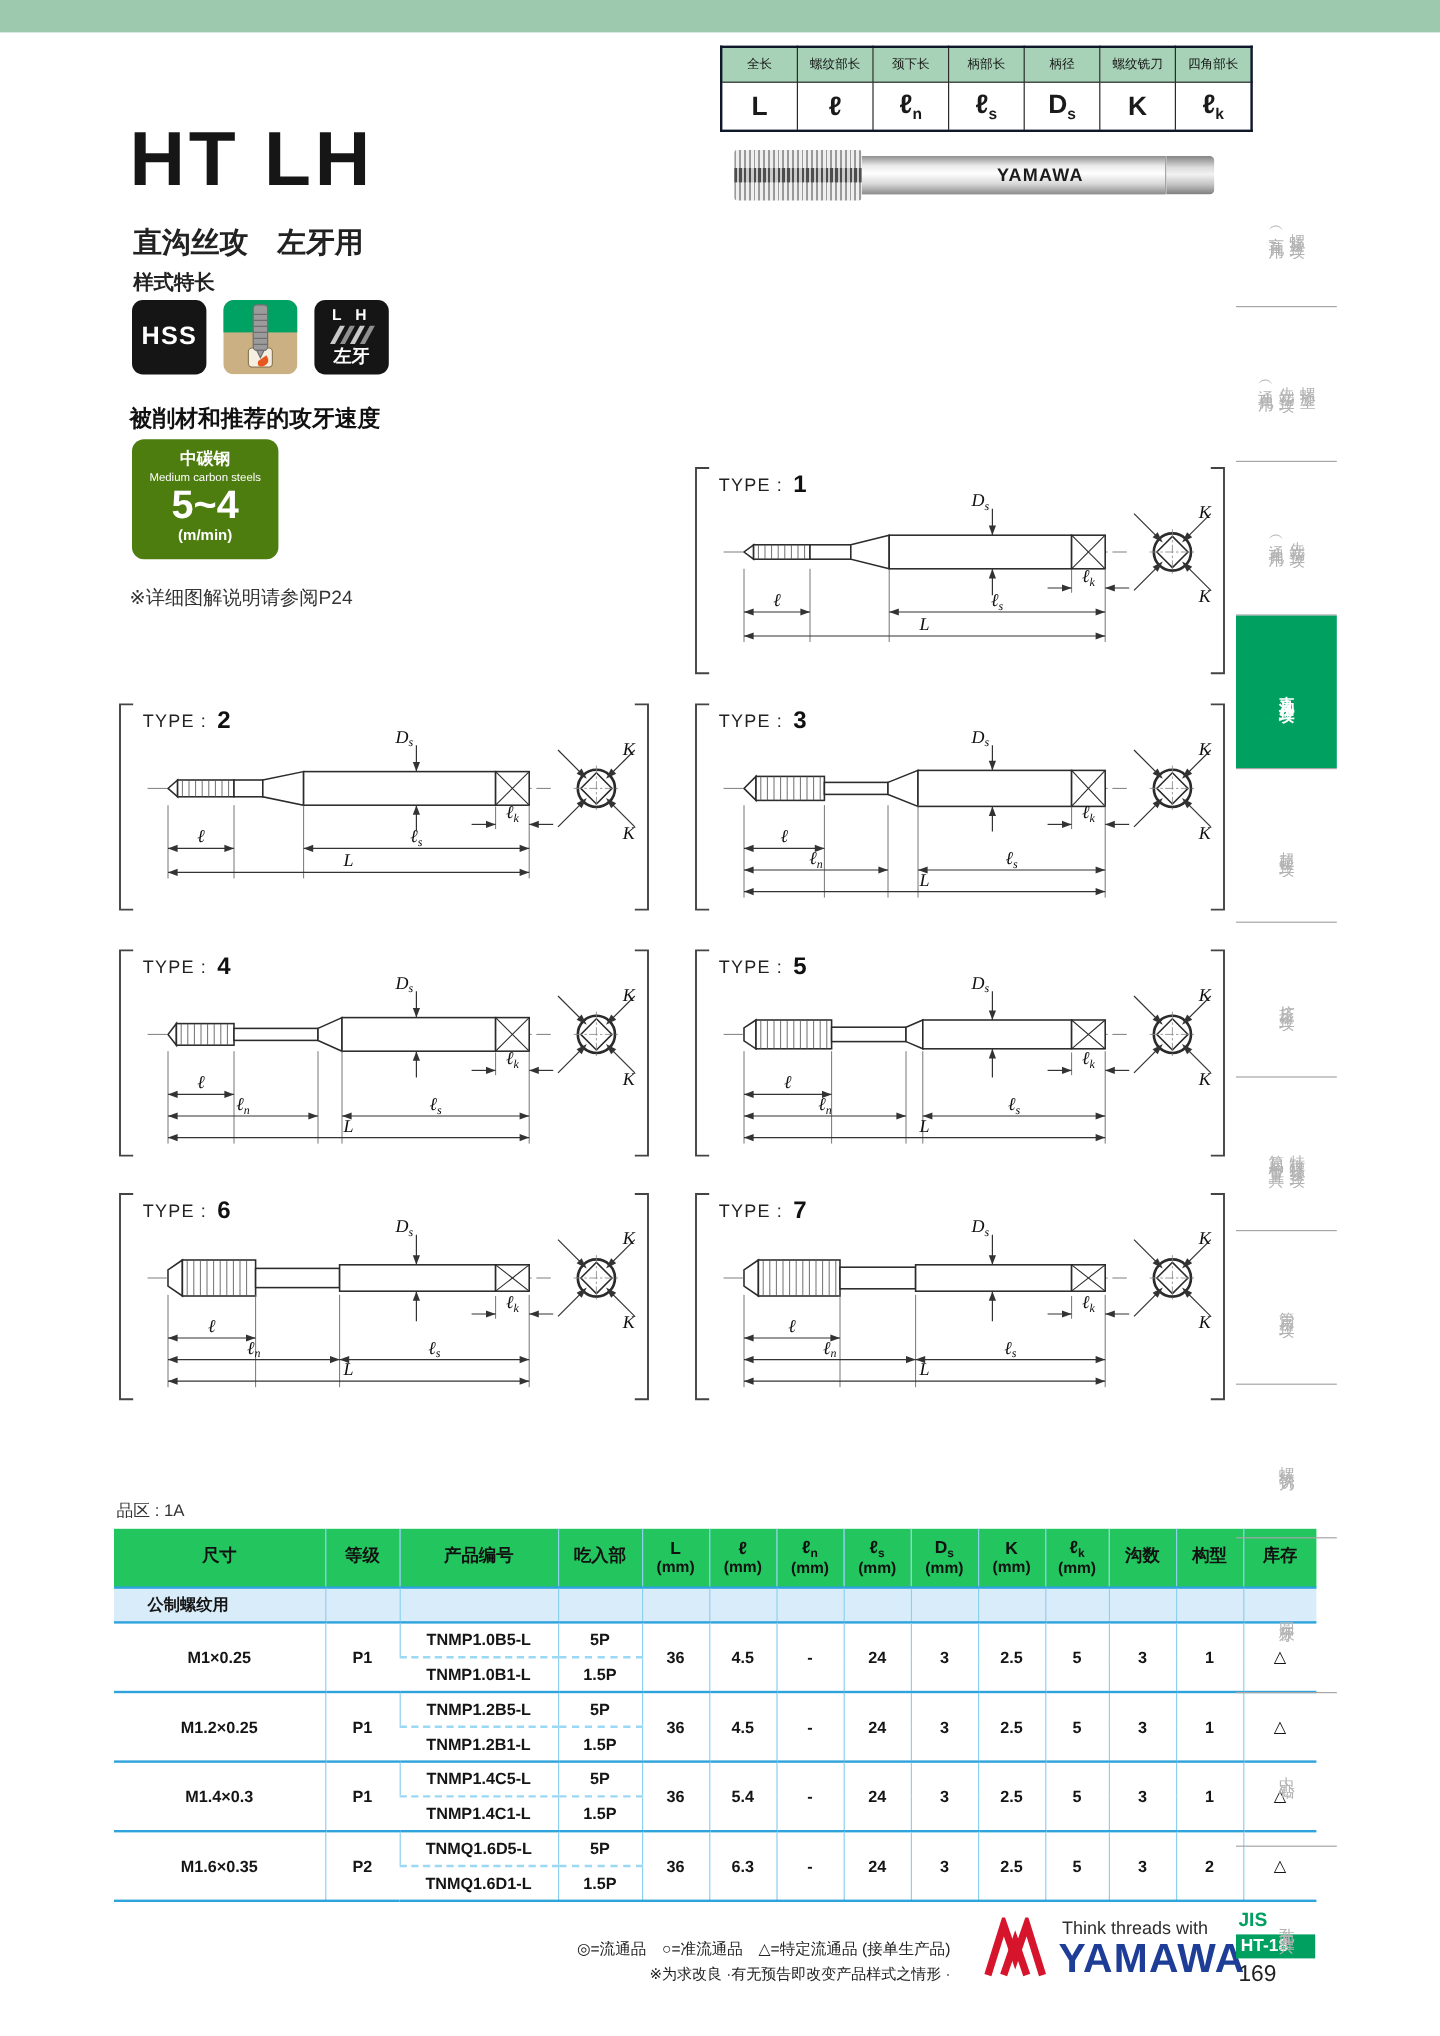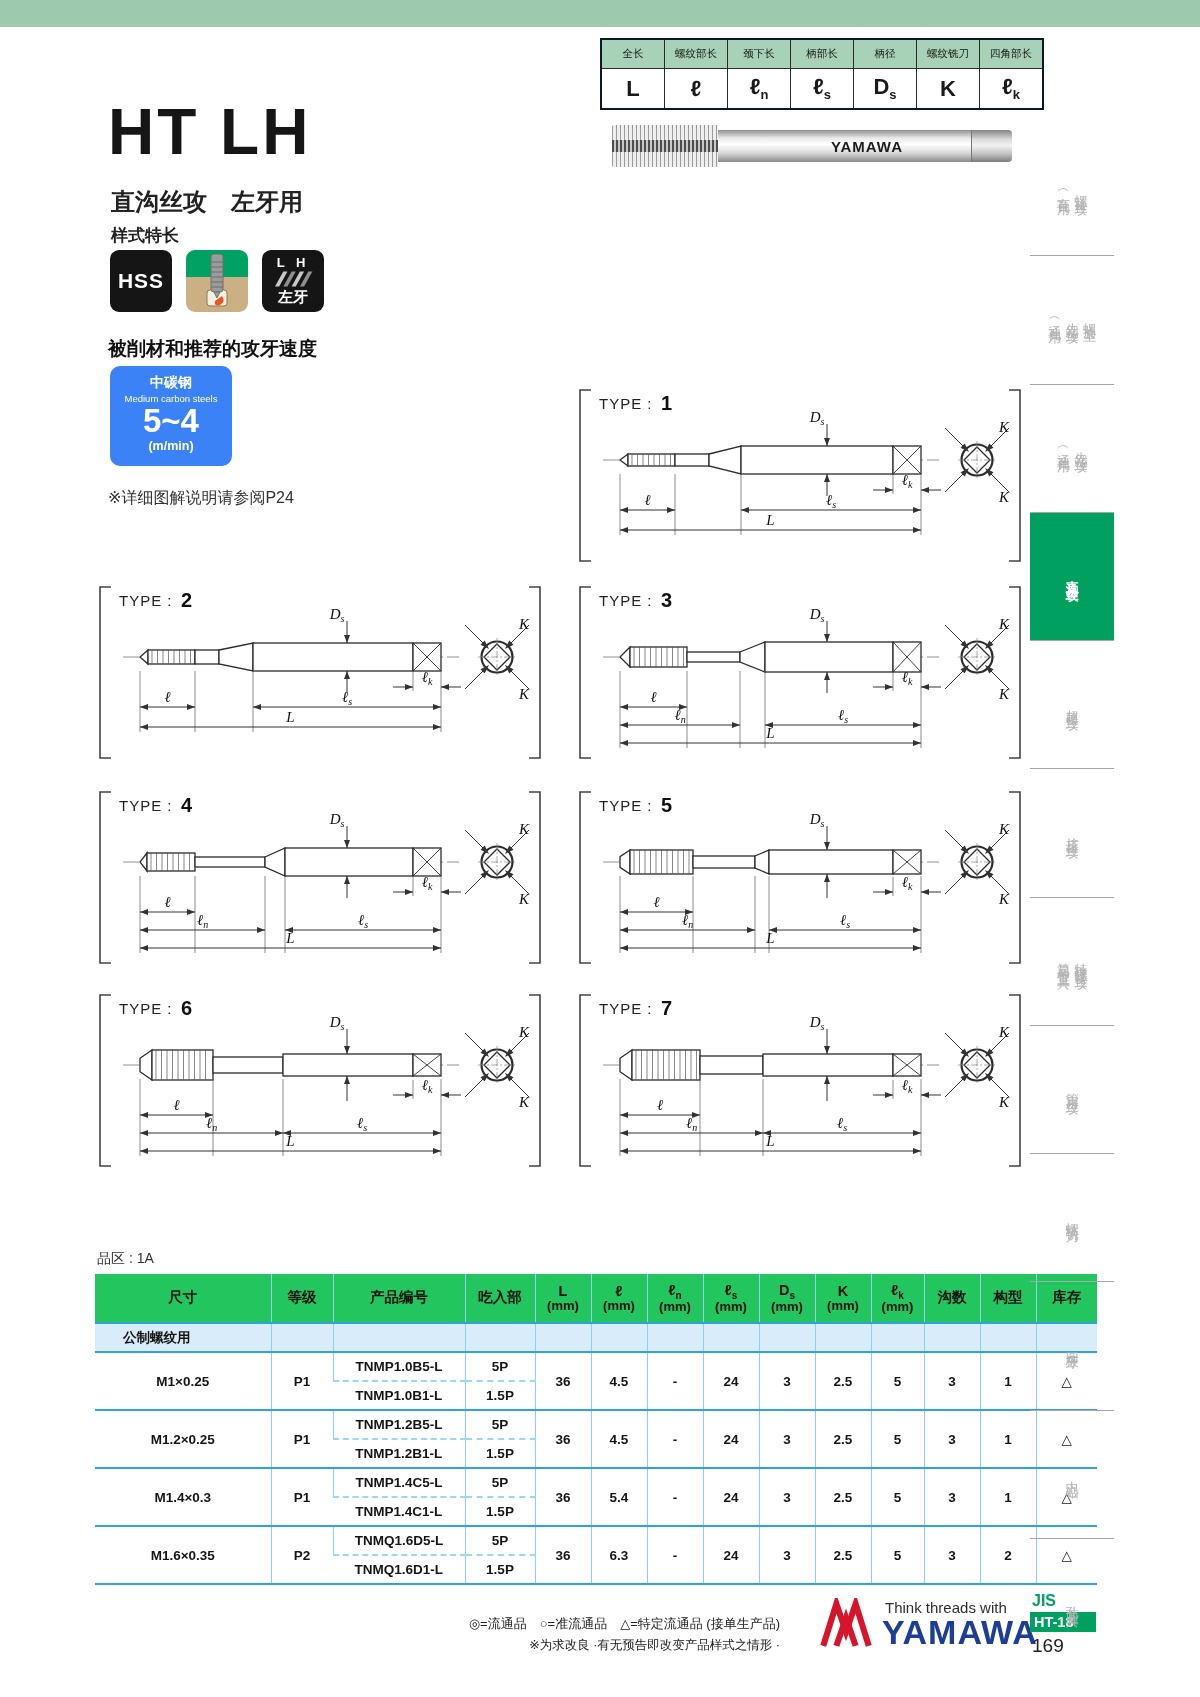--- a/index.html
+++ b/index.html
@@ -15,21 +15,21 @@
   .icons{position:absolute;left:110px;top:250px;display:flex;gap:14px;}
   .ficon{width:62px;height:62px;border-radius:9px;overflow:hidden;position:relative;}
   .icon-hss{background:#151515;display:flex;align-items:center;justify-content:center;}
   .icon-hss span{color:#fff;font-weight:bold;font-size:21px;letter-spacing:1px;}
   .icon-lh{background:#151515;display:flex;flex-direction:column;align-items:center;justify-content:space-between;padding:5px 0;box-sizing:border-box;}
   .lh-top{color:#fff;font-weight:bold;font-size:13px;letter-spacing:4px;}
   .lh-bottom{color:#fff;font-size:15px;font-weight:bold;}
 
   .speed-heading{position:absolute;left:108px;top:336px;font-size:19px;font-weight:bold;color:#111;}
   .speed-card{position:absolute;left:110px;top:366px;width:122px;height:100px;border-radius:10px;
-              background:#3b82f6;color:#fff;text-align:center;padding-top:8px;box-sizing:border-box;}
+              background:#4d7c0f;color:#fff;text-align:center;padding-top:8px;box-sizing:border-box;}
   .sc-cn{font-size:14px;font-weight:bold;}
   .sc-en{font-size:9.5px;margin-top:1px;}
   .sc-range{font-size:33px;font-weight:bold;line-height:1.05;}
   .sc-unit{font-size:12.5px;font-weight:bold;}
   .note{position:absolute;left:108px;top:488px;font-size:16px;color:#333;}
 
   
   .spec-table{position:absolute;left:600px;top:38px;border-collapse:collapse;border:2px solid #0f172a;}
   .spec-table td{border:1px solid #2b2b2b;width:60px;text-align:center;}
   .spec-cn{background:#a7d2b7;font-size:10.5px;height:26px;color:#131313;}
@@ -81,21 +81,21 @@
   tr.section td{background:#d8edf9;height:31px;border-top:2.5px solid #2ea3dc;border-bottom:2.5px solid #2ea3dc;}
   td.sec-label{text-align:left;padding-left:28px;font-size:14px;font-weight:bold;color:#222;}
   tr.g-top td{border-top:2.5px solid #2ea3dc;}
   tr.g-sub td{border-top:2px dashed #9ad8f4;}
   .data-table tbody td{height:27px;font-size:13.5px;font-weight:bold;color:#151515;}
   td.size{font-size:16.5px;}
   td.code{font-size:13px;}
   td.stock{font-weight:normal;font-size:15px;color:#444;}
 
   
-  .legend{position:absolute;left:408px;top:1615px;width:372px;text-align:right;color:#222;}
+  .legend{position:absolute;left:420px;top:1615px;width:372px;text-align:right;color:#222;}
   .legend .l1{font-size:13px;}
   .legend .l2{font-size:12.5px;margin-top:4px;}
   .logo{position:absolute;left:818px;top:1598px;display:flex;align-items:center;gap:8px;}
   .logo-tag{font-size:15px;color:#2e2e2e;margin-left:3px;}
   .logo-brand{font-size:34px;font-weight:bold;color:#1d3d96;letter-spacing:1px;line-height:.95;}
   .pageinfo{position:absolute;left:1030px;top:1592px;width:66px;}
   .jis{color:#00a061;font-weight:bold;font-size:16px;padding-left:2px;}
   .doccode{background:#00a061;color:#fff;font-weight:bold;font-size:14.5px;padding:2px 0 2px 4px;margin:2px 0;}
   .pagenum{font-size:19px;color:#222;padding-left:2px;margin-top:3px;}
 

